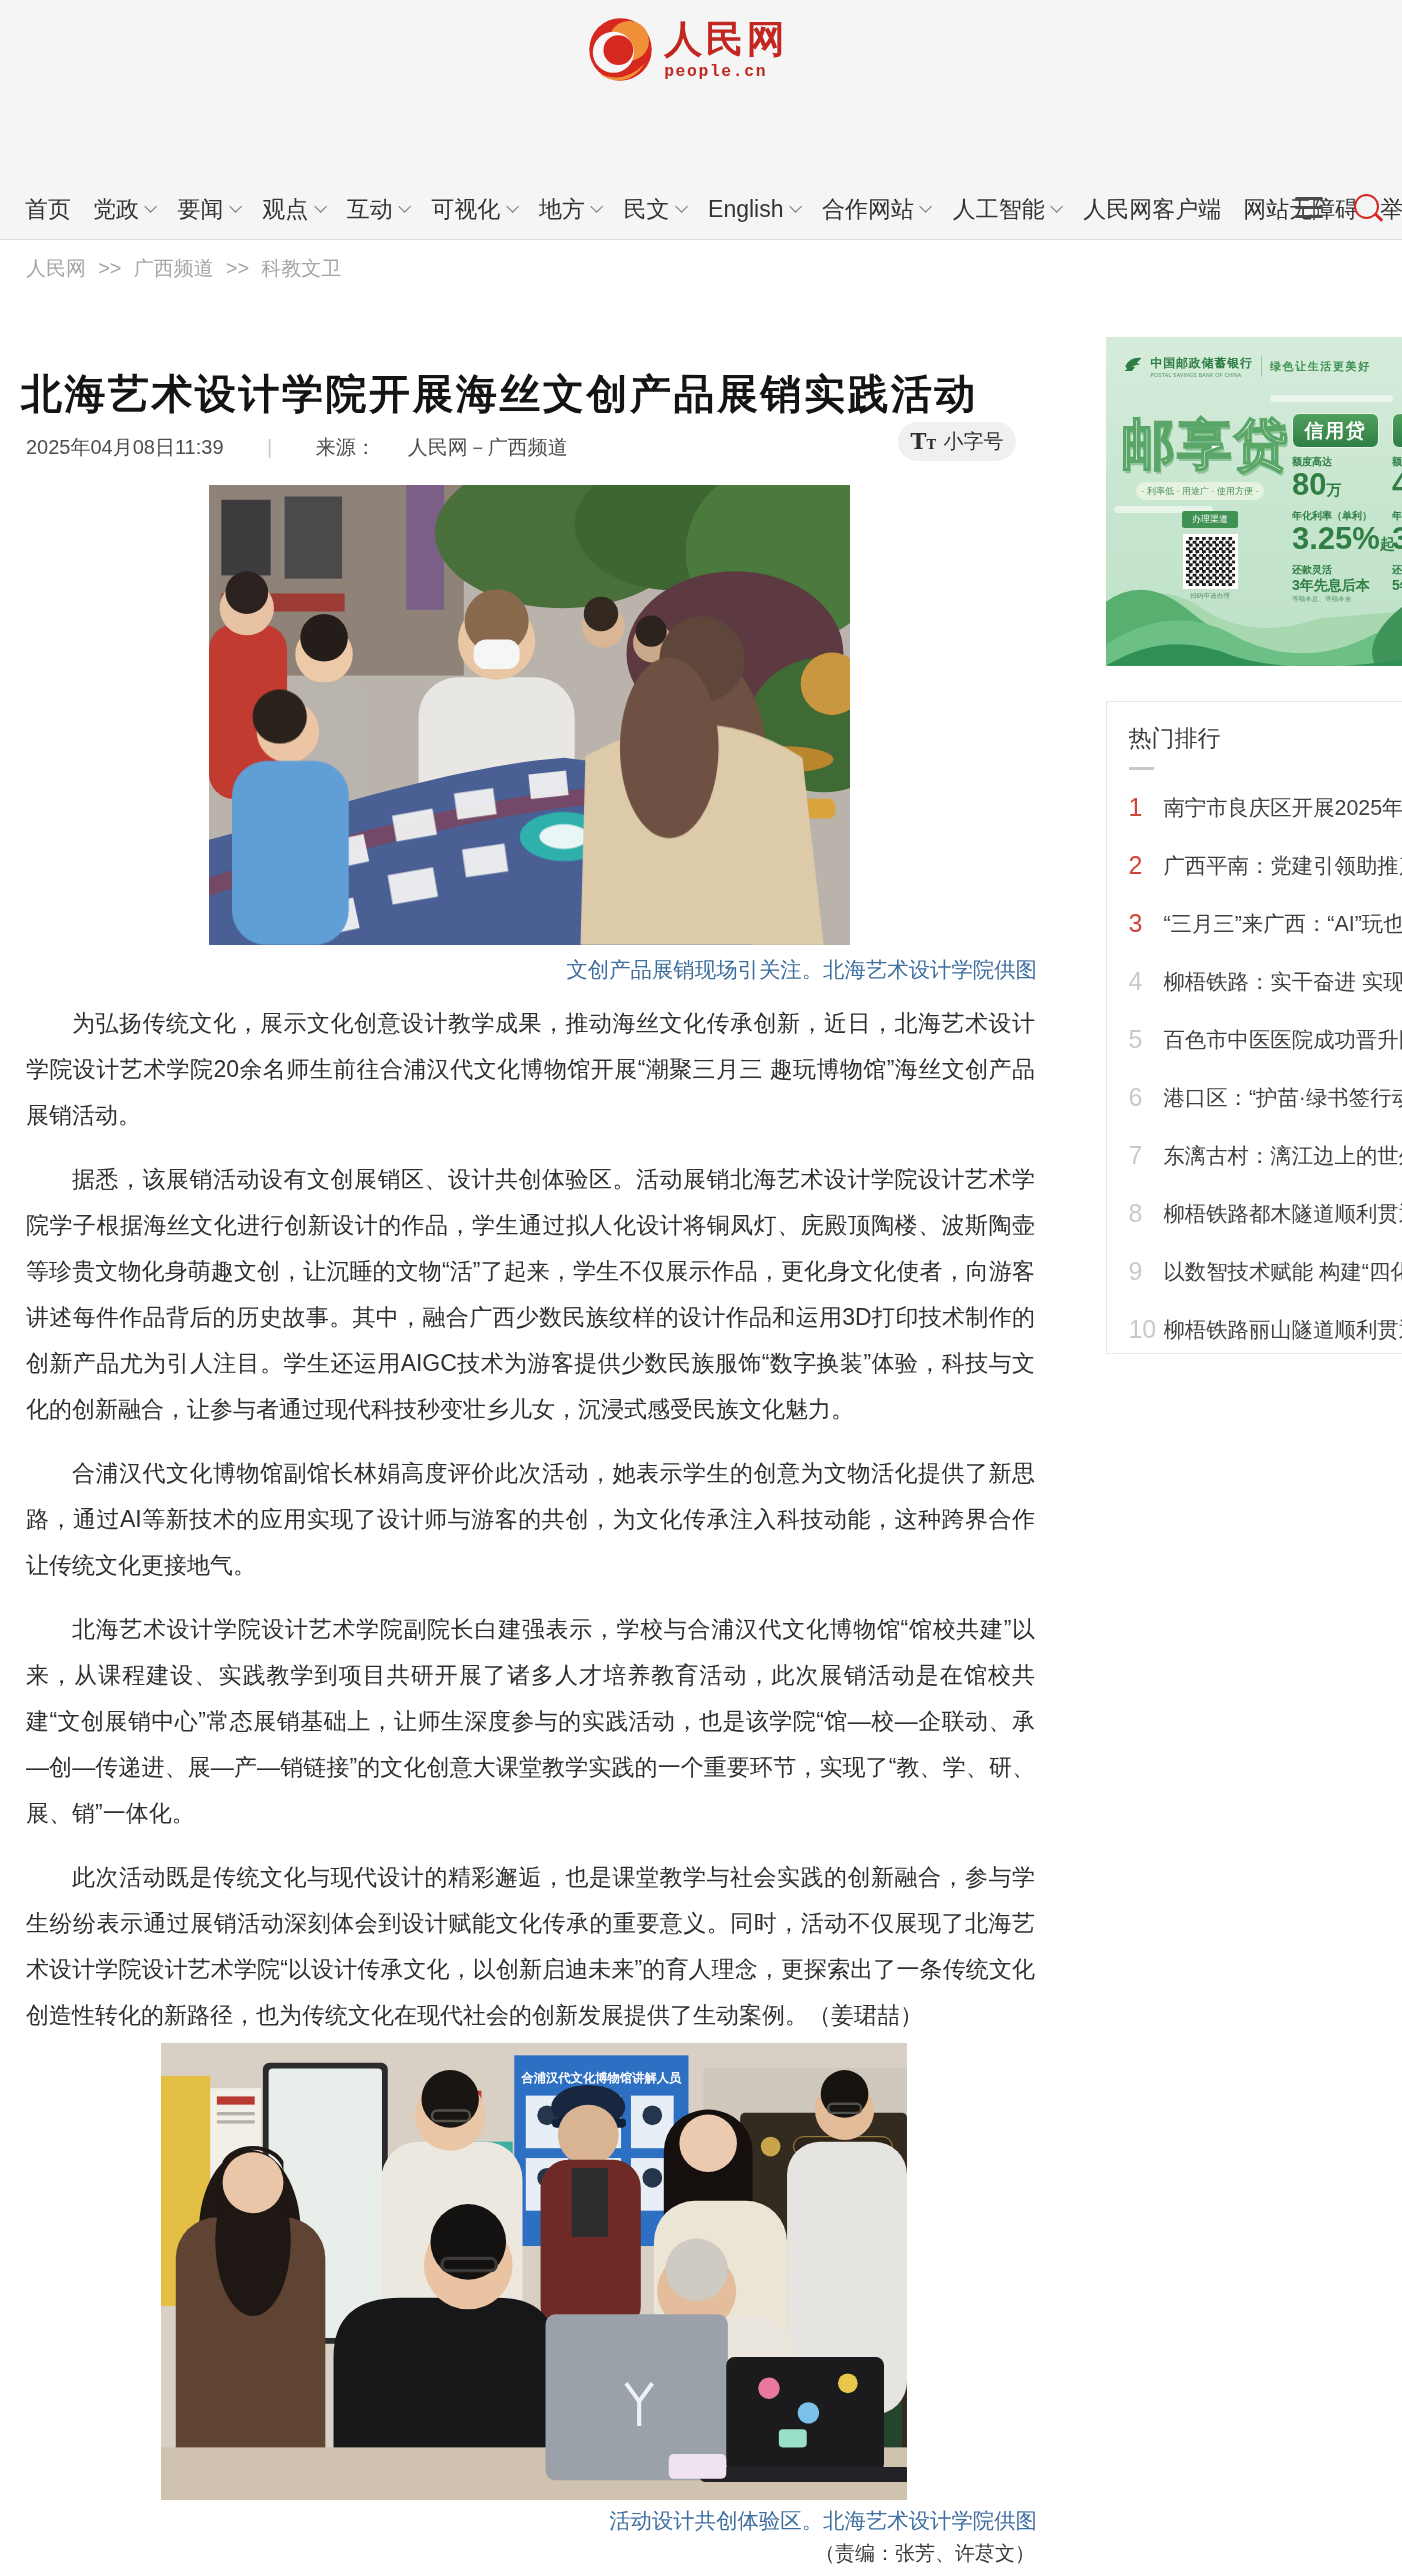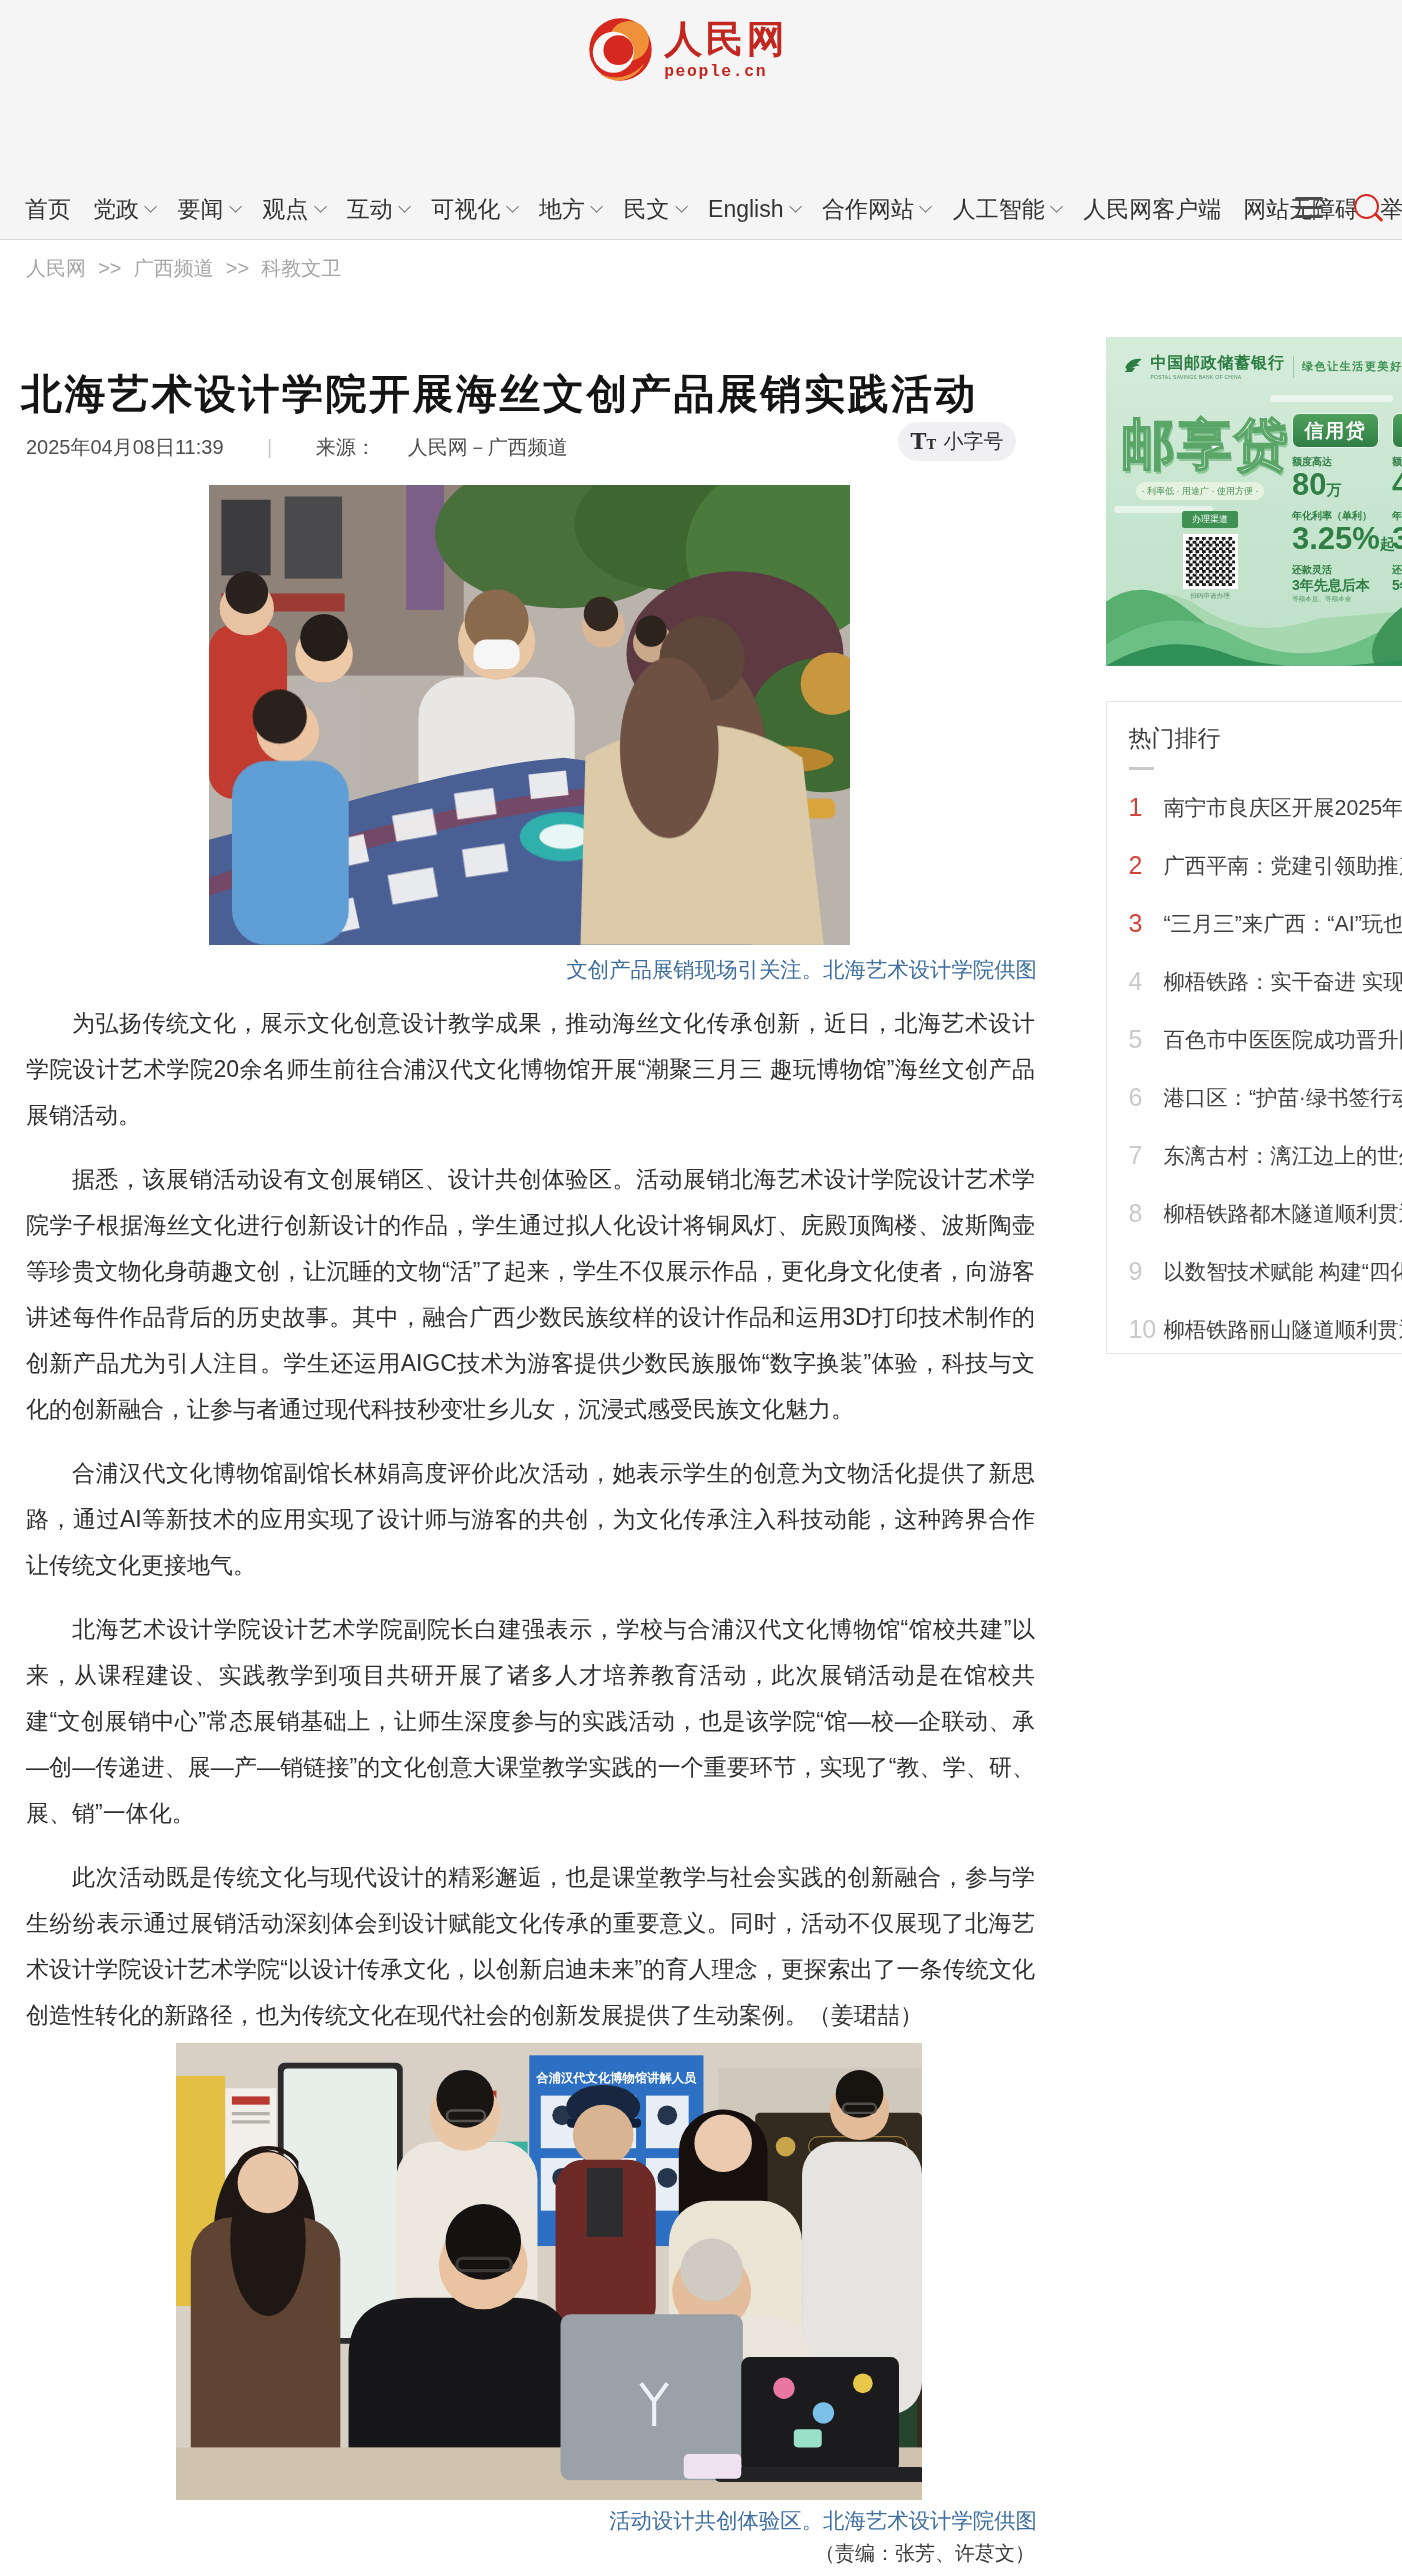--- a/index.html
+++ b/index.html
@@ -31,34 +31,34 @@
   .title{position:absolute;left:21px;top:343px;width:1012px;font-size:41px;font-weight:700;
          color:#141414;letter-spacing:2.5px;line-height:1.2;}
   .meta{position:absolute;left:26px;top:434px;font-size:20px;color:#4d4d4d;display:flex;align-items:center;gap:32px;}
   .meta .div{color:#c9c9c9;margin:0 11.5px;}
   .font-pill{position:absolute;left:898px;top:422px;width:118px;height:39px;background:#f0f0f3;
          border-radius:21.4px;display:flex;align-items:center;justify-content:center;gap:7.4px;
          font-size:20px;color:#2e2e2e;cursor:pointer;}
   .tt{font-family:"DejaVu Serif",serif;font-weight:bold;font-size:21.4px;}
   .tt small{font-size:13px;}
   .photo1{position:absolute;left:209px;top:485px;width:641px;height:460px;overflow:hidden;}
-  .photo2{position:absolute;left:161px;top:2043px;width:746px;height:470px;overflow:hidden;margin-left:15px;}
+  .photo2{position:absolute;left:161px;top:2043px;width:746px;height:470px;overflow:hidden;}
   .photo-cap{position:absolute;left:25px;width:1012px;text-align:right;font-size:21.4px;color:#3f6e9e;
          font-family:"DejaVu Serif",serif;}
   .cap1{top:955px;} .cap2{top:2506px;}
   .body-text{position:absolute;left:26px;top:1000px;width:1009px;font-size:23px;line-height:46px;
          color:#2e2e2e;text-align:justify;}
   .body-text p{margin:0 0 18px 0;text-indent:2em;}
   .credit{position:absolute;left:25px;top:2540px;width:1010px;text-align:right;font-size:20px;color:#3a3a3a;}
   
   .ad{position:absolute;left:1106px;top:337px;width:353px;height:329px;overflow:hidden;cursor:pointer;
       background:linear-gradient(180deg,#d6ecdb 0%,#c6e5ce 55%,#bfe1c8 100%);}
   .ad-top{position:absolute;left:16.4px;top:16.4px;display:flex;align-items:center;}
   .bank-names{display:flex;flex-direction:column;margin-left:5px;}
-  .bank-cn{font-size:16px;font-weight:bold;color:#2e7d45;letter-spacing:0.8px;}
+  .bank-cn{font-size:12px;font-weight:bold;color:#2e7d45;letter-spacing:0.8px;}
   .bank-en{font-size:5px;color:#4f8f62;letter-spacing:0.3px;}
   .ad-vert{width:0.8px;height:21.4px;background:#9cc7aa;margin:0 8.2px;}
   .ad-slogan{font-size:11px;font-weight:bold;color:#3f9154;letter-spacing:1.6px;}
   .product{position:absolute;left:15px;top:72px;font-size:54px;font-weight:800;color:#fff;letter-spacing:2.5px;
       -webkit-text-stroke:1.6px #5aa668;text-shadow:1.6px 2.5px 0 #8fc79a;}
   .tagline{position:absolute;left:30px;top:145px;width:128px;height:18px;background:#e4f2df;
       color:#4c9158;font-size:9px;display:flex;align-items:center;justify-content:center;border-radius:9px;}
   .qr-wrap{position:absolute;left:59px;top:173px;width:90px;text-align:center;}
   .qr-label{display:inline-block;background:#3f9154;color:#fff;font-size:9px;padding:1.6px 10px;border-radius:2.5px;}
   .qr{margin:6.6px auto 0;width:49px;height:49px;border:3.3px solid #fff;outline:0.8px solid #cfe0d0;

